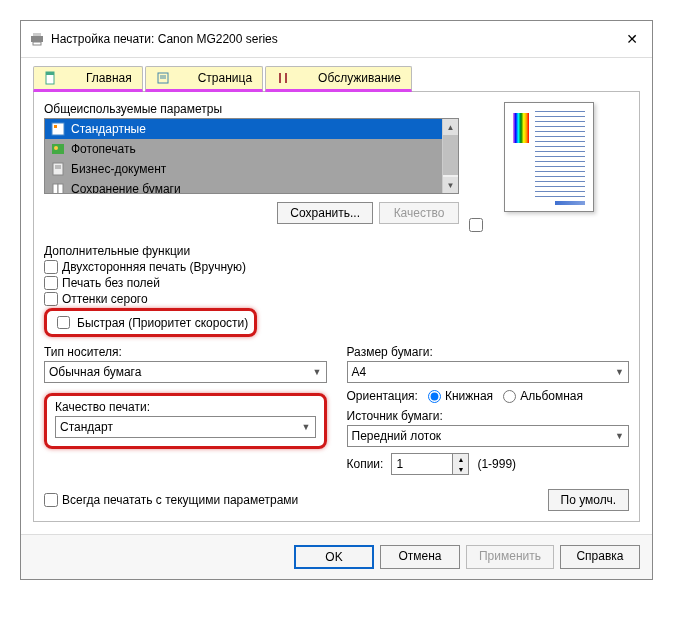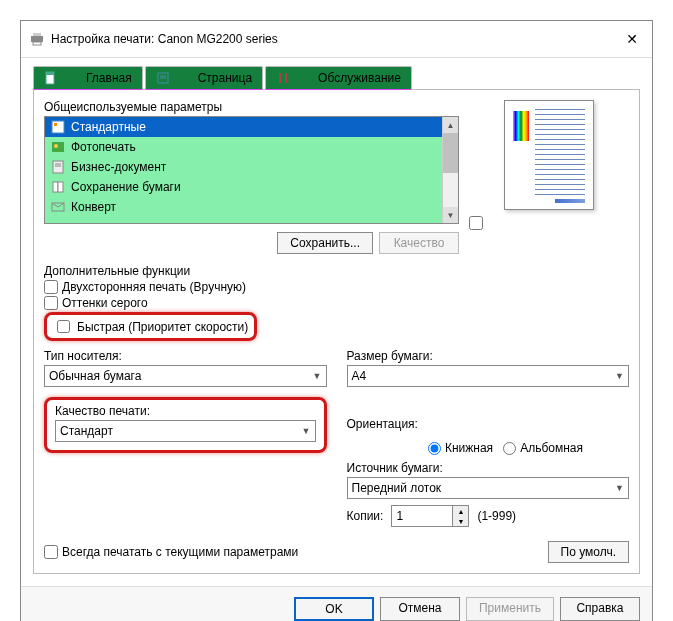--- a/index.html
+++ b/index.html
@@ -5,28 +5,28 @@
 * { box-sizing: border-box; font-family: "Segoe UI", Tahoma, sans-serif; font-size: 12px; }
 body { margin: 0; padding: 20px; background: #fff; }
 .window { width: 633px; border: 1px solid #888; background: #fff; display: flex; flex-direction: column; }
 .titlebar { display: flex; align-items: center; padding: 6px 8px; background: #fff; border-bottom: 1px solid #ddd; }
 .titlebar .icon { width: 16px; height: 16px; margin-right: 6px; display: flex; align-items: center; justify-content: center; }
 .titlebar .title { flex: 1; }
 .titlebar .close { width: 24px; height: 24px; display: flex; align-items: center; justify-content: center; cursor: pointer; font-size: 14px; }
 .content { padding: 8px 12px 12px 12px; }
 .tabs { display: flex; border-bottom: 1px solid #bbb; }
 .tab { display: flex; align-items: center; gap: 4px; padding: 4px 10px; border: 1px solid #bbb; border-bottom: none; background: #fff; margin-right: 2px; margin-bottom: -1px; cursor: pointer; border-radius: 2px 2px 0 0; }
-.tab.inactive { background: #15803d; border-bottom: 1px solid #d946ef; gap: 28px; }
+.tab.inactive { background: #fef9c3; border-bottom: 3px solid #d946ef; gap: 28px; }
 .tab .ticon { width: 14px; height: 14px; }
 .tab-body { border: 1px solid #bbb; border-top: none; padding: 10px; }
 .group-label { font-size: 12px; margin-bottom: 2px; }
 .top-row { display: flex; gap: 10px; }
 .preset-col { flex: 1; }
 .preview-col { width: 160px; text-align: center; }
-.listbox { border: 1px solid #888; background: #86efac; height: 108px; display: flex; }
+.listbox { border: 1px solid #888; background: #a3a3a3; height: 76px; display: flex; }
 .list-items { flex: 1; overflow: hidden; }
 .list-item { display: flex; align-items: center; gap: 6px; padding: 2px 6px; height: 20px; }
 .list-item.selected { background: #0a64c8; color: #fff; }
 .list-item .liicon { width: 14px; height: 14px; flex-shrink: 0; }
 .scrollbar { width: 16px; background: #f0f0f0; display: flex; flex-direction: column; border-left: 1px solid #ccc; }
 .scroll-btn { height: 16px; background: #e0e0e0; display: flex; align-items: center; justify-content: center; font-size: 8px; color: #555; }
 .scroll-thumb { background: #c0c0c0; height: 40px; }
 .scroll-track { flex: 1; }
 .btn-row { display: flex; justify-content: flex-end; gap: 6px; margin-top: 8px; align-items: flex-end; }
 .btn { border: 1px solid #888; background: #f5f5f5; padding: 3px 12px; cursor: pointer; min-width: 80px; text-align: center; }
@@ -39,21 +39,21 @@
 .checkbox-row input[type=checkbox] { width: 14px; height: 14px; margin: 0; }
 .extra-group { margin-top: 10px; }
 .highlight-red { border: 3px solid #d01818; border-radius: 8px; padding: 2px 6px; display: inline-flex; align-items: center; gap: 4px; box-shadow: 0 0 4px rgba(208,24,24,0.5); }
 .highlight-red.block { display: block; padding: 4px 8px 8px 8px; }
 .two-col { display: flex; gap: 20px; margin-top: 8px; }
 .col { flex: 1; }
 .field-label { margin-bottom: 2px; }
 .select { width: 100%; border: 1px solid #888; background: #fff; padding: 2px 4px; display: flex; justify-content: space-between; align-items: center; cursor: pointer; height: 22px; }
 .select .caret { font-size: 9px; color: #555; }
 .orient-row { display: flex; align-items: center; gap: 10px; margin-top: 6px; }
-.radio-row { display: inline-flex; align-items: center; gap: 4px; margin-top: 48px; }
+.radio-row { display: inline-flex; align-items: center; gap: 4px; }
 .radio-row input[type=radio] { margin: 0; }
 .copies-row { display: flex; align-items: center; gap: 8px; margin-top: 6px; }
 .spinner { display: flex; border: 1px solid #888; height: 22px; }
 .spinner input { border: none; width: 60px; padding: 0 4px; outline: none; }
 .spinner .spins { display: flex; flex-direction: column; width: 16px; border-left: 1px solid #888; }
 .spinner .spins div { flex: 1; font-size: 7px; display: flex; align-items: center; justify-content: center; background: #eee; cursor: pointer; }
 .bottom-row { display: flex; justify-content: space-between; align-items: center; margin-top: 14px; }
 .dialog-btns { display: flex; justify-content: flex-end; gap: 6px; padding: 10px 12px; border-top: 1px solid #ddd; background: #f7f7f7; }
 .dialog-btns .btn.primary { border: 2px solid #0a64c8; }
 </style>
@@ -170,20 +170,24 @@
       </div>
 
       <div class="extra-group">
         <div class="group-label">Дополнительные функции</div>
         <div class="checkbox-row">
           <input type="checkbox" style="">
           <span>Двухсторонняя печать (Вручную)</span>
         </div>
         <div class="checkbox-row">
           <input type="checkbox" style="">
+          <span>Печать без полей</span>
+        </div>
+        <div class="checkbox-row">
+          <input type="checkbox" style="">
           <span>Оттенки серого</span>
         </div>
         <div class="highlight-red">
           <input type="checkbox" style="">
           <span>Быстрая (Приоритет скорости)</span>
         </div>
       </div>
 
       <div class="two-col">
         <div class="col">

